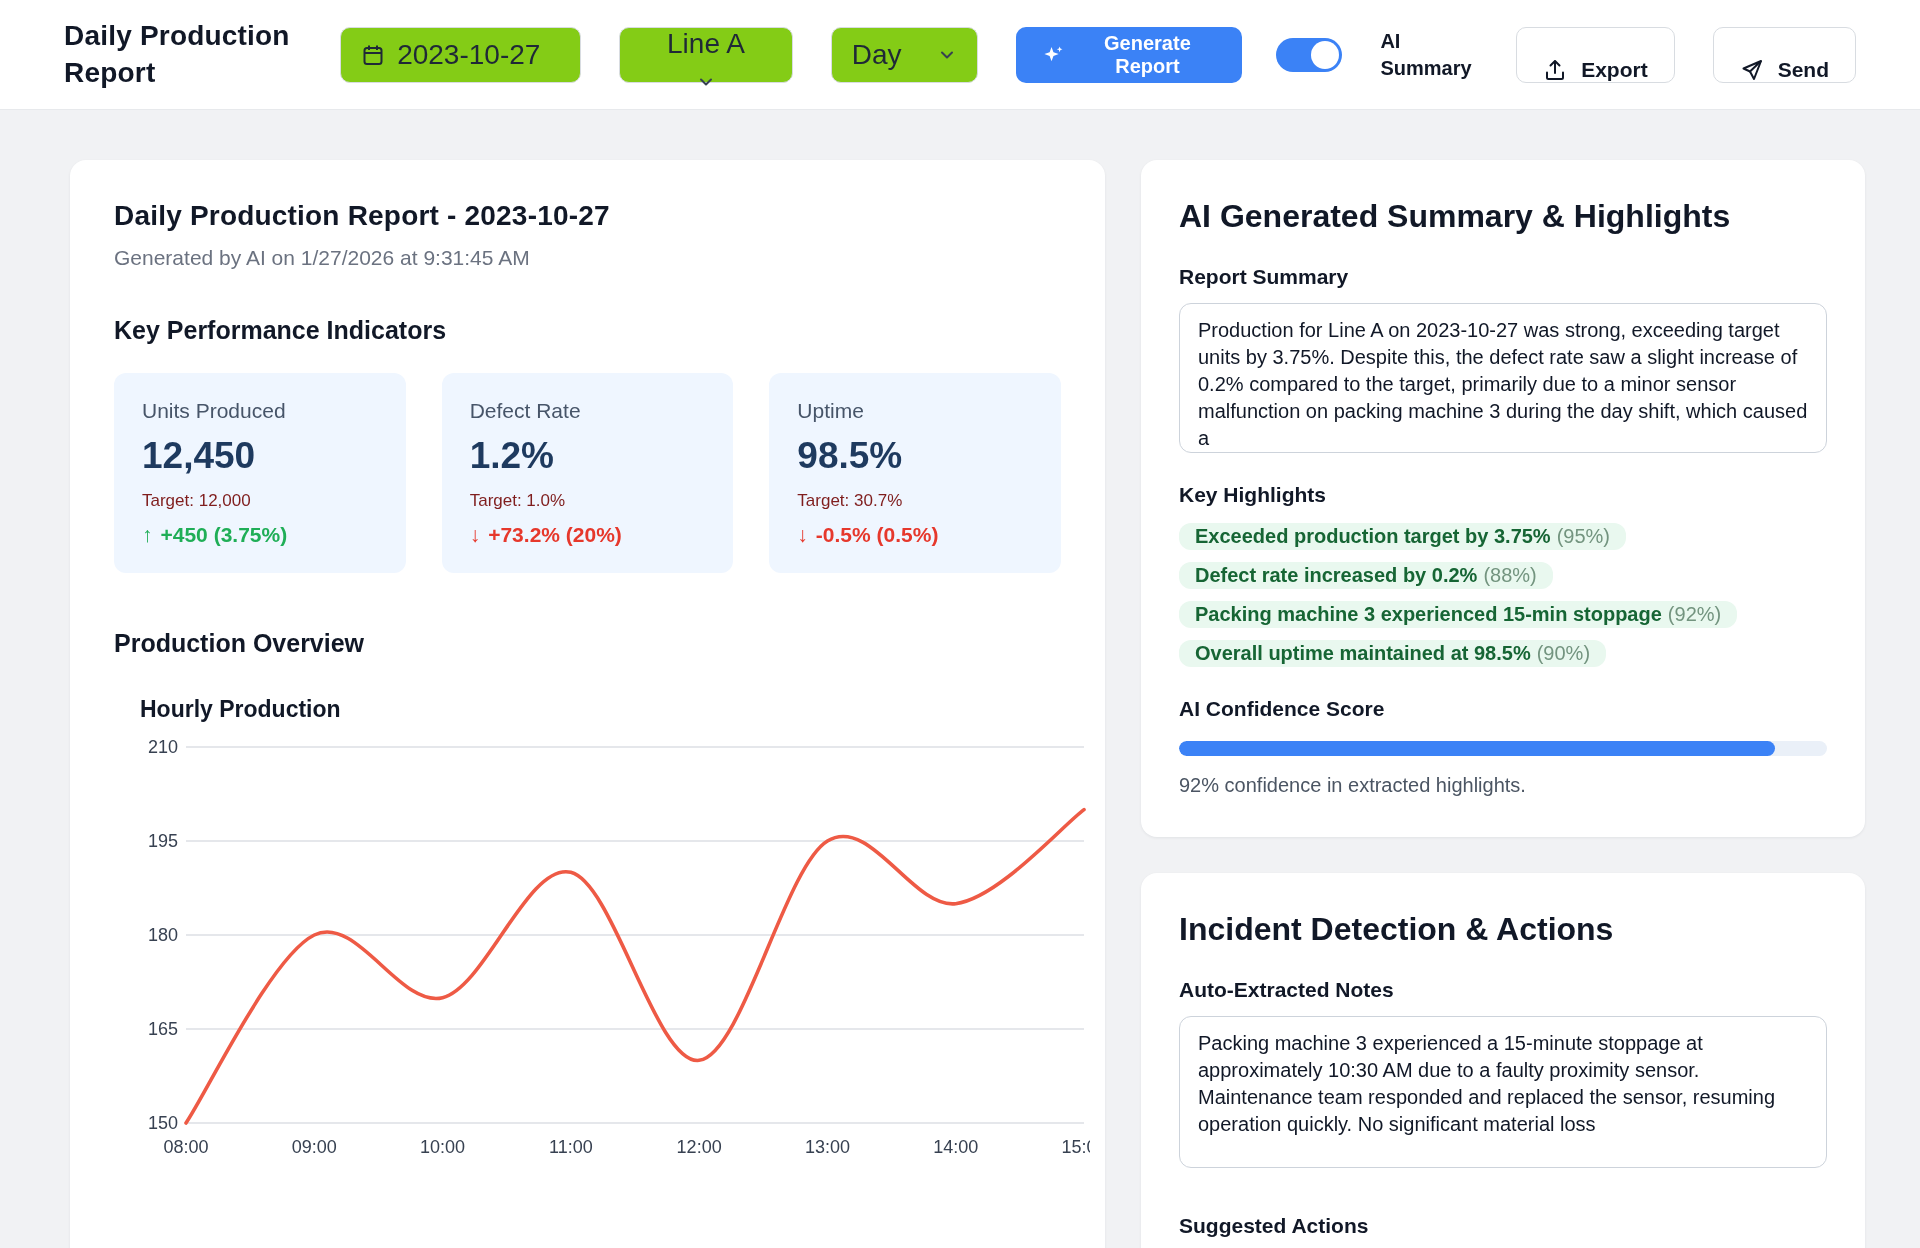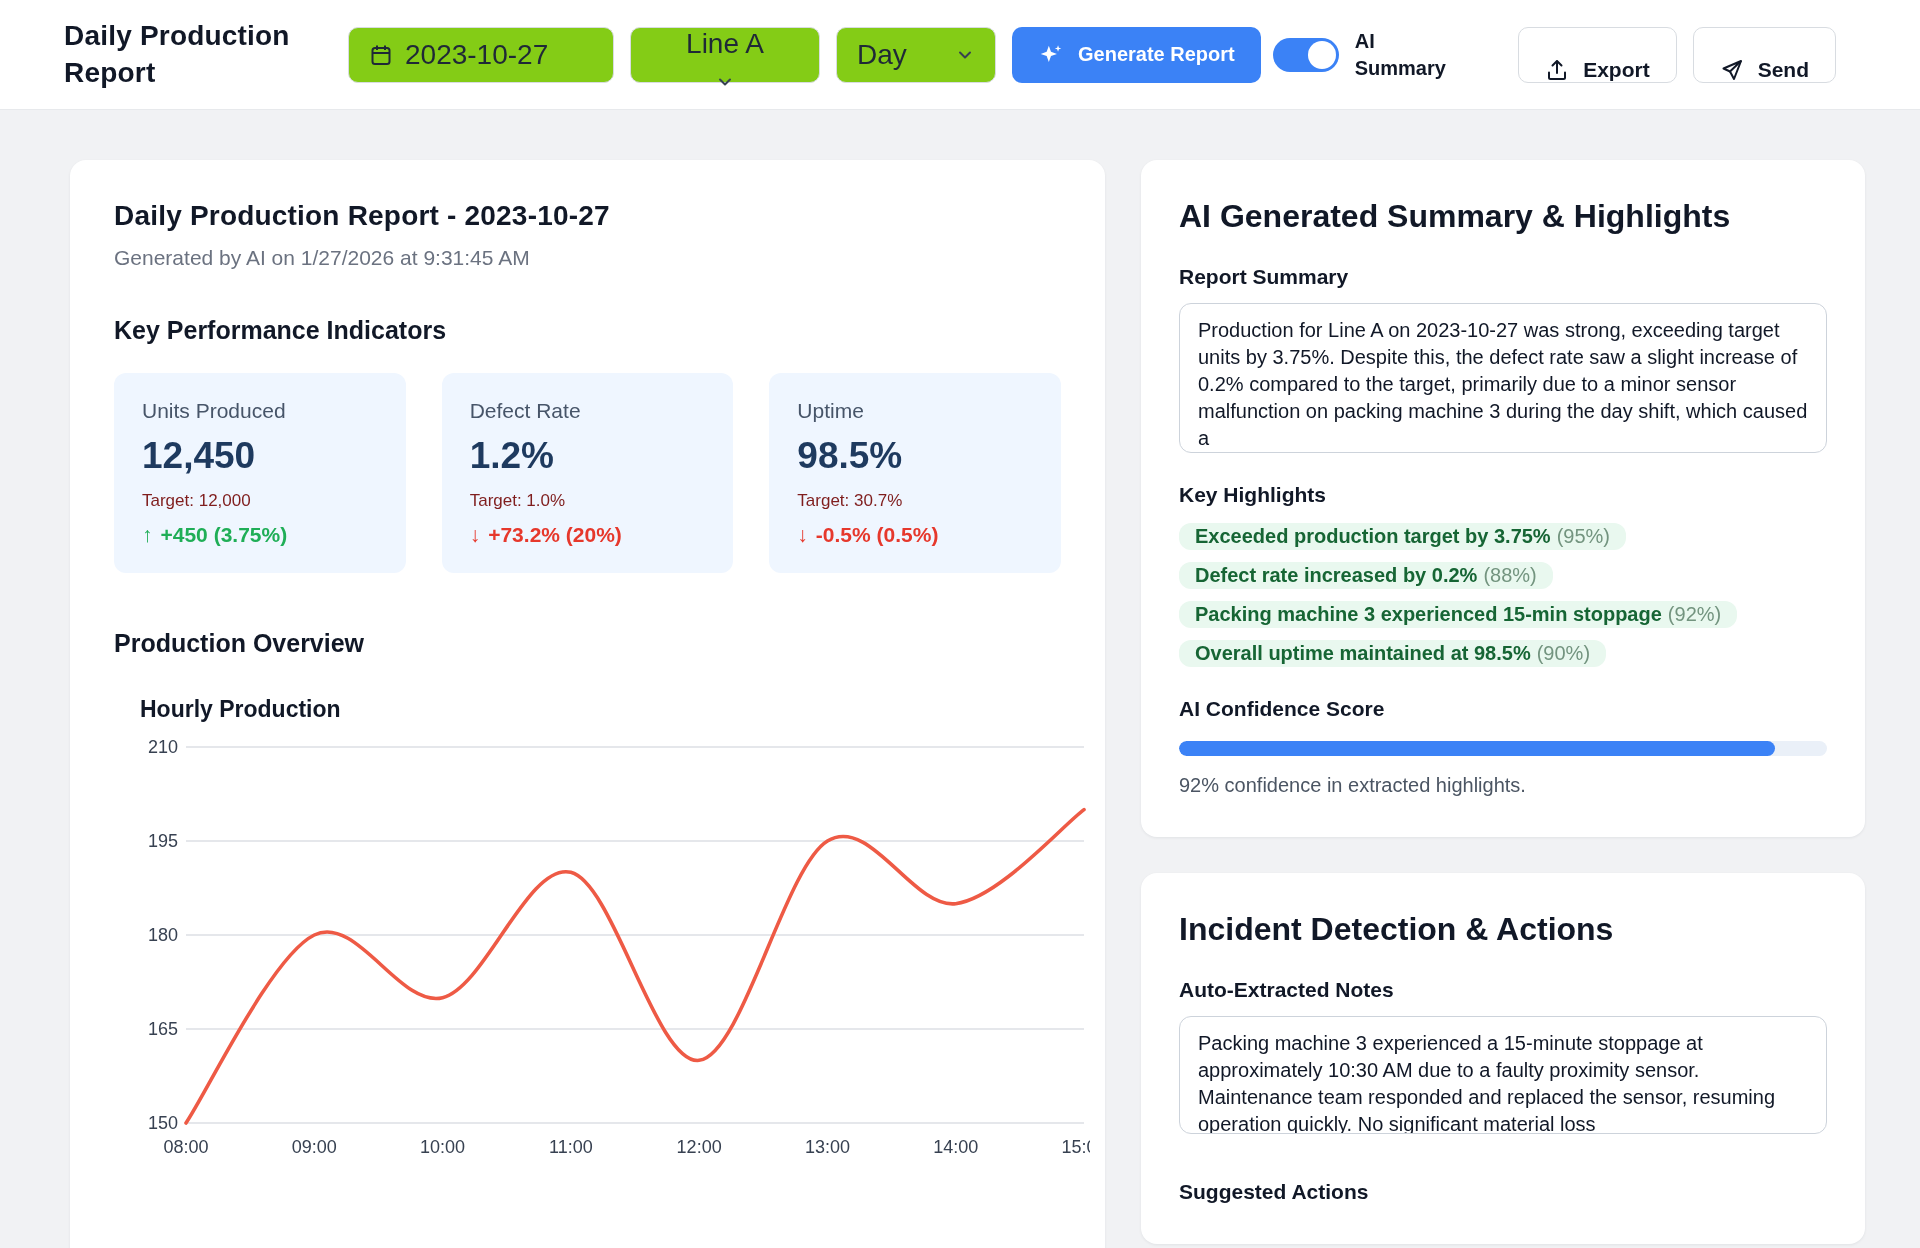--- a/index.html
+++ b/index.html
@@ -6,21 +6,21 @@
   html,body { width:1920px; height:1248px; overflow:hidden; }
   body {
     font-family:"Liberation Sans", sans-serif;
     background:#f1f2f4;
     color:#111827;
   }
 
   
   .topbar {
     height:110px; background:#ffffff; border-bottom:1px solid #e7e9ec;
-    display:flex; align-items:center; padding:0 84px 0 64px; gap:16px;
+    display:flex; align-items:center; padding:0 64px 0 64px; gap:38px;
   }
   .app-title { font-size:28px; font-weight:bold; line-height:1.32; width:268px; letter-spacing:.2px; }
   .ctl {
     height:56px; border:1.5px solid #d8dce1; border-radius:10px; background:#84cc16;
     display:flex; align-items:center; gap:12px; padding:0 20px; font-size:28px; color:#1f2937;
   }
   .ctl svg { flex:0 0 auto; }
   .date-field { width:266px; }
   .select-field { justify-content:space-between; }
   .select-line { width:190px;flex-direction:column; }
@@ -74,21 +74,21 @@
 
   
   .panel-h { font-size:32px; font-weight:bold; }
   .sub-h { font-size:21px; font-weight:bold; margin-top:30px; }
   .text-box {
     margin-top:14px; border:1.5px solid #cdd3db; border-radius:12px;
     padding:13px 18px; font-size:20px; line-height:27px; color:#111827;
     overflow:hidden; background:#fff; width:100%;
   }
   .summary-box { height:150px; }
-  .notes-box { height:118px; }
+  .notes-box { height:152px; }
   .pill-list { margin-top:16px; display:flex; flex-direction:column; align-items:flex-start; gap:12px; }
   .pill {
     background:#e9f8ef; border-radius:12px; padding:2px 16px; font-size:20px;
     color:#166534; font-weight:bold; white-space:nowrap;
   }
   .pill .pct { color:#73947f; font-weight:normal; margin-left:6px; }
   .progress-track {
     margin-top:20px; height:15px; border-radius:8px; background:#eaf0f8; overflow:hidden; width:100%;
   }
   .progress-fill { height:100%; border-radius:8px; background:#3b82f6; }

